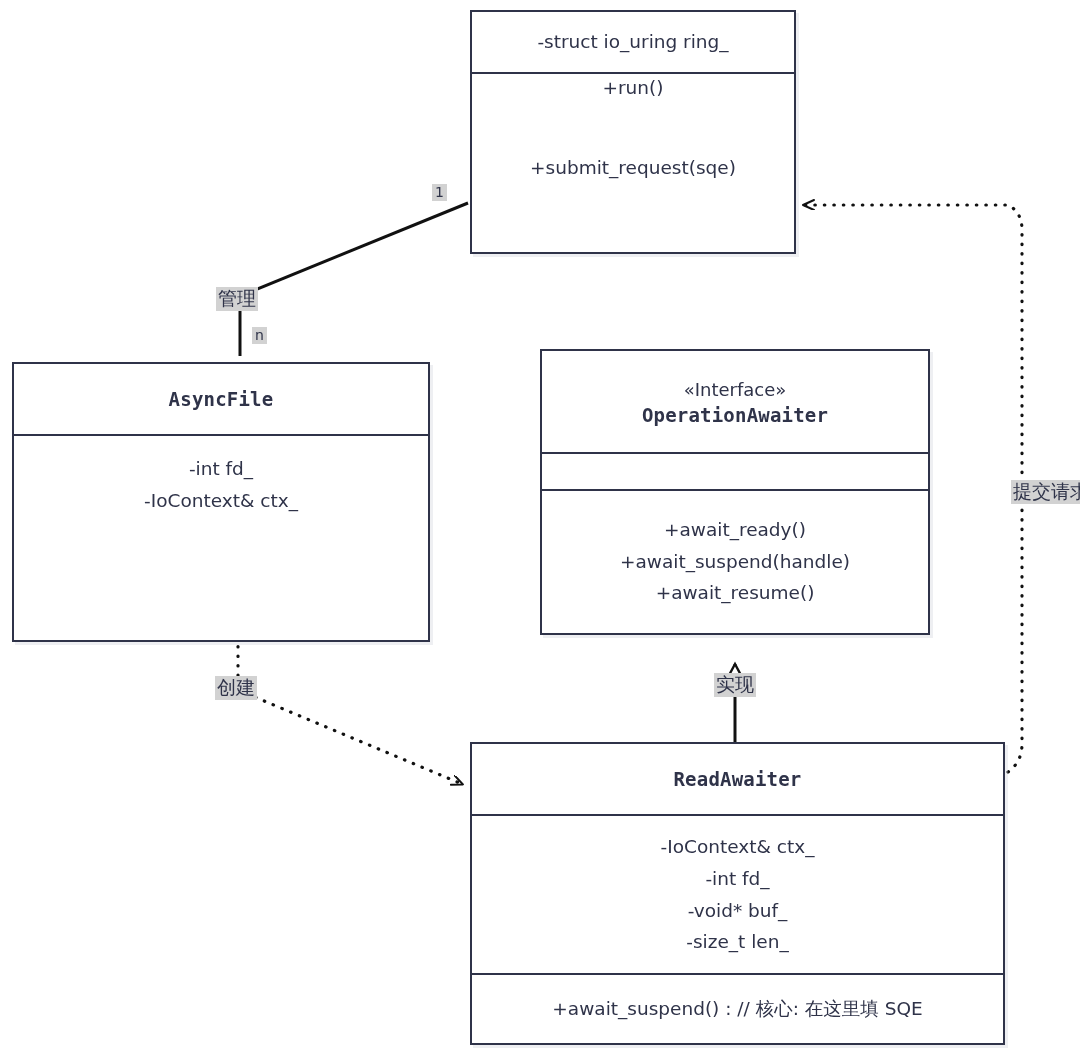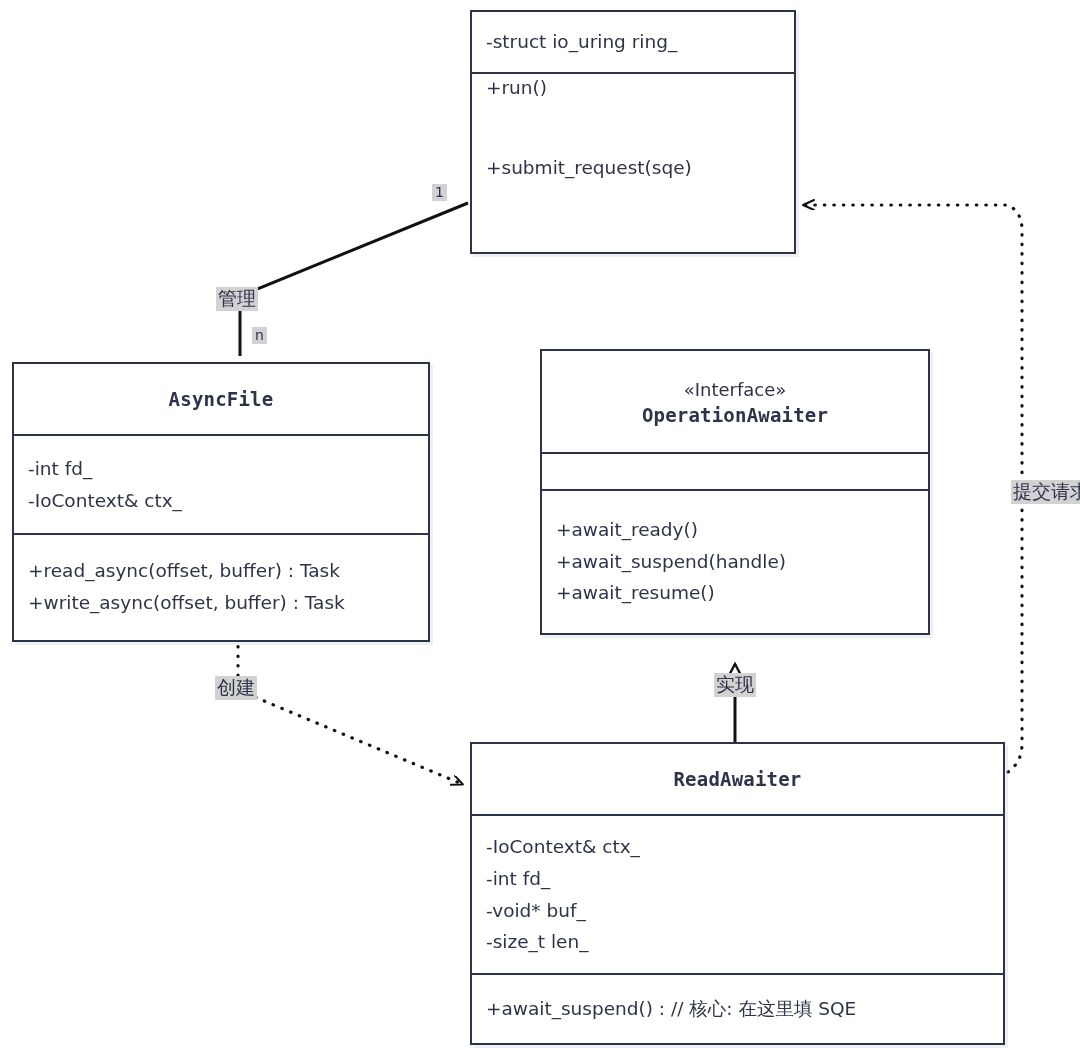--- a/index.html
+++ b/index.html
@@ -30,20 +30,21 @@
   .uml-class {
     position: absolute;
     box-sizing: border-box;
     background: #ffffff;
     border: 2.5px solid #2f3349;
     box-shadow: 3px 3px 0 rgba(200, 202, 212, 0.30);
   }
   .compartment {
     box-sizing: border-box;
     position: relative;
+    align-items: center;
   }
   .compartment + .compartment {
     border-top: 2.5px solid #2f3349;
   }
   .c-title {
     display: flex;
     flex-direction: column;
     align-items: center;
     justify-content: center;
     text-align: center;
@@ -156,24 +157,20 @@
   </div>
 
   <div class="uml-class" id="class-asyncfile" style="left:12px; top:362px; width:418px; height:280px;">
     <div class="compartment c-title" style="height:70px;">
       <div class="class-name">AsyncFile</div>
     </div>
     <div class="compartment c-body" style="height:99px;">
       <div class="member">-int fd_</div>
       <div class="member">-IoContext&amp; ctx_</div>
     </div>
-    <div class="compartment c-body" style="height:106px;">
-      <div class="member">+read_async(offset, buffer) : Task</div>
-      <div class="member">+write_async(offset, buffer) : Task</div>
-    </div>
   </div>
 
   <div class="uml-class" id="class-operationawaiter" style="left:540px; top:349px; width:390px; height:286px;">
     <div class="compartment c-title" style="height:101px;">
       <div class="stereotype">«Interface»</div>
       <div class="class-name">OperationAwaiter</div>
     </div>
     <div class="compartment c-empty"></div>
     <div class="compartment c-body" style="height:143px;">
       <div class="member">+await_ready()</div>

